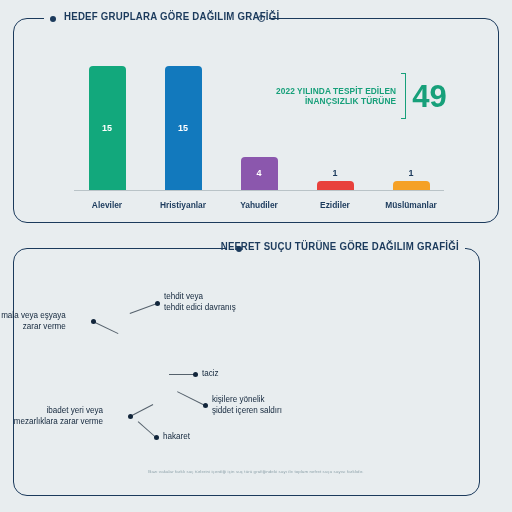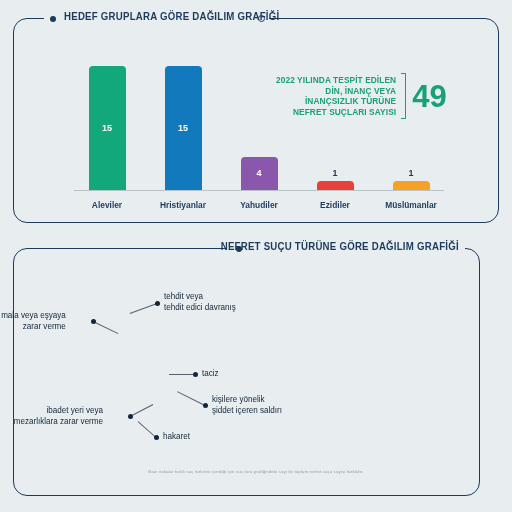--- a/index.html
+++ b/index.html
@@ -208,23 +208,21 @@
   <div class="panel" id="panel-targets">
 
     <div class="title-mask" id="mask-targets" style="left:30px; width:225px;"></div>
     <div class="dot" id="dot-targets-left"></div>
     <div class="dot hollow" id="dot-targets-right"></div>
     <div class="panel-title" id="title-targets">HEDEF GRUPLARA GÖRE DAĞILIM GRAFİĞİ</div>
 
     <div id="stat-box">
       <div id="stat-text">
         <div>2022 YILINDA TESPİT EDİLEN</div>
-        <div>DİN, İNANÇ VEYA</div>
         <div>İNANÇSIZLIK TÜRÜNE</div>
-        <div>NEFRET SUÇLARI SAYISI</div>
       </div>
       <div id="stat-bracket"></div>
       <div id="stat-number">49</div>
     </div>
 
     <div id="bar-chart">
       <div class="axis-line"></div>
       <div class="bars" id="bars">
           <div class="bar-col">
             <div class="bar" style="height: 123.75px; background: rgb(18, 168, 124);">

